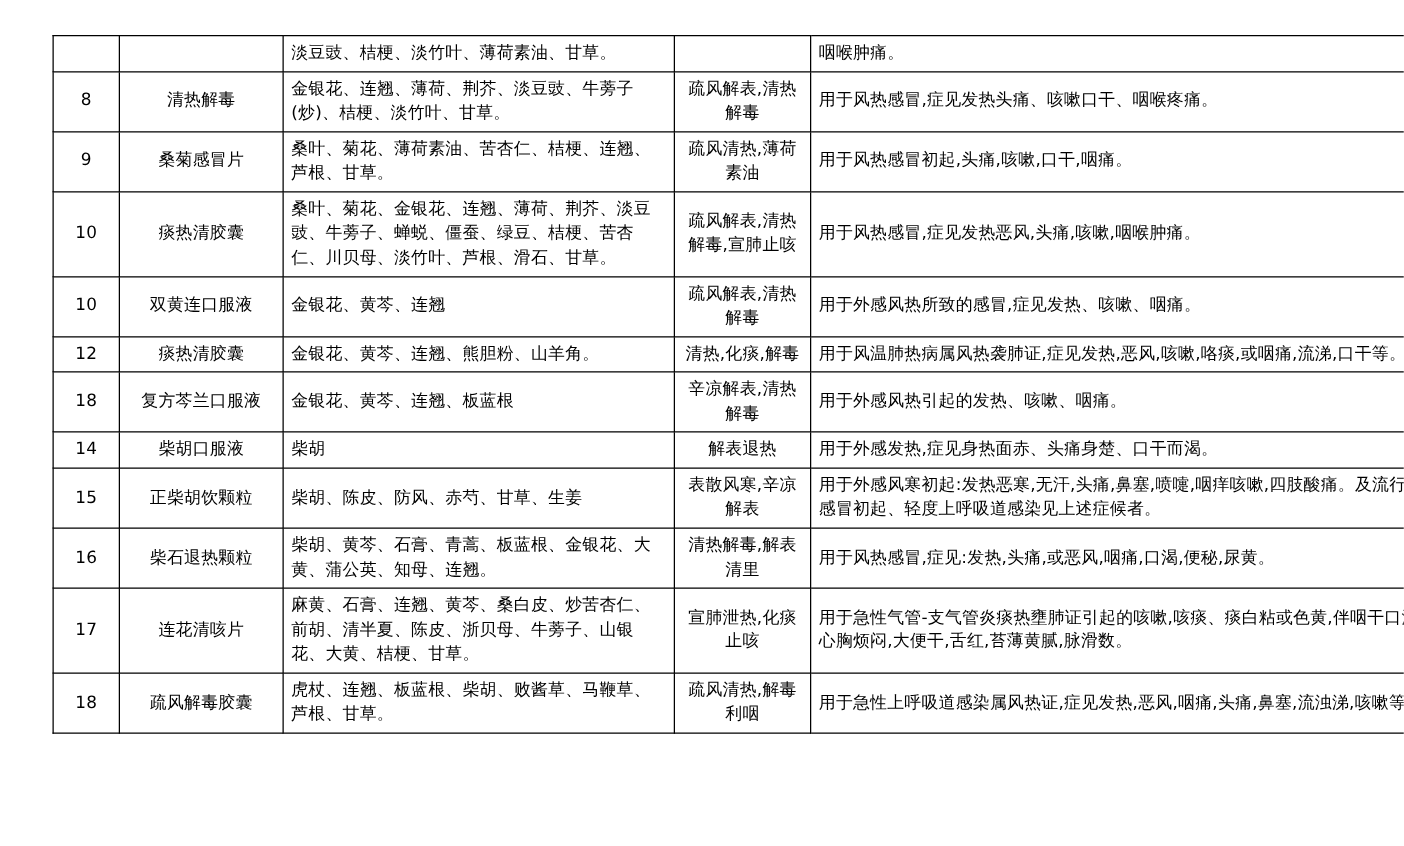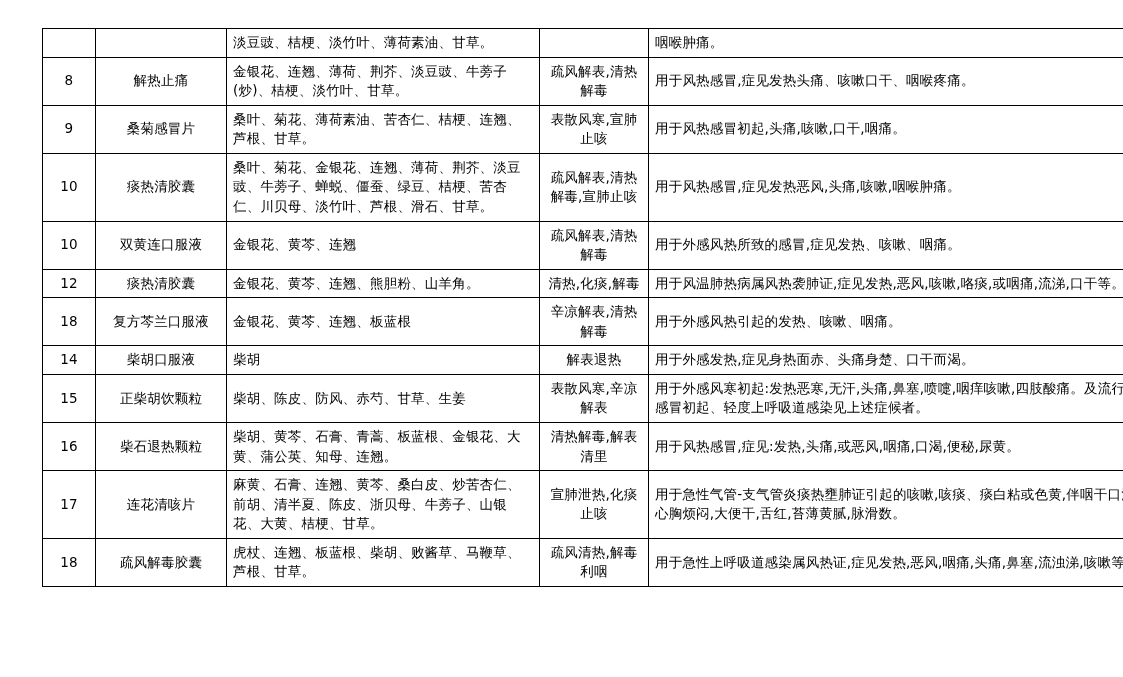--- a/index.html
+++ b/index.html
@@ -69,30 +69,30 @@
     <tbody>
       <tr>
         <td class="c-no"></td>
         <td class="c-name"></td>
         <td class="c-ingredients just">淡豆豉、桔梗、淡竹叶、薄荷素油、甘草。</td>
         <td class="c-function"></td>
         <td class="c-indication just">咽喉肿痛。</td>
       </tr>
       <tr>
         <td class="c-no">8</td>
-        <td class="c-name">解热止痛</td>
+        <td class="c-name">清热解毒</td>
         <td class="c-ingredients just">金银花、连翘、薄荷、荆芥、淡豆豉、牛蒡子(炒)、桔梗、淡竹叶、甘草。</td>
         <td class="c-function">疏风解表,清热解毒</td>
         <td class="c-indication just">用于风热感冒,症见发热头痛、咳嗽口干、咽喉疼痛。</td>
       </tr>
       <tr>
         <td class="c-no">9</td>
         <td class="c-name">桑菊感冒片</td>
         <td class="c-ingredients just">桑叶、菊花、薄荷素油、苦杏仁、桔梗、连翘、芦根、甘草。</td>
-        <td class="c-function">表散风寒,宣肺止咳</td>
+        <td class="c-function">疏风清热,薄荷素油</td>
         <td class="c-indication just">用于风热感冒初起,头痛,咳嗽,口干,咽痛。</td>
       </tr>
       <tr>
         <td class="c-no">10</td>
         <td class="c-name">痰热清胶囊</td>
         <td class="c-ingredients just">桑叶、菊花、金银花、连翘、薄荷、荆芥、淡豆豉、牛蒡子、蝉蜕、僵蚕、绿豆、桔梗、苦杏仁、川贝母、淡竹叶、芦根、滑石、甘草。</td>
         <td class="c-function">疏风解表,清热解毒,宣肺止咳</td>
         <td class="c-indication just">用于风热感冒,症见发热恶风,头痛,咳嗽,咽喉肿痛。</td>
       </tr>
       <tr>

